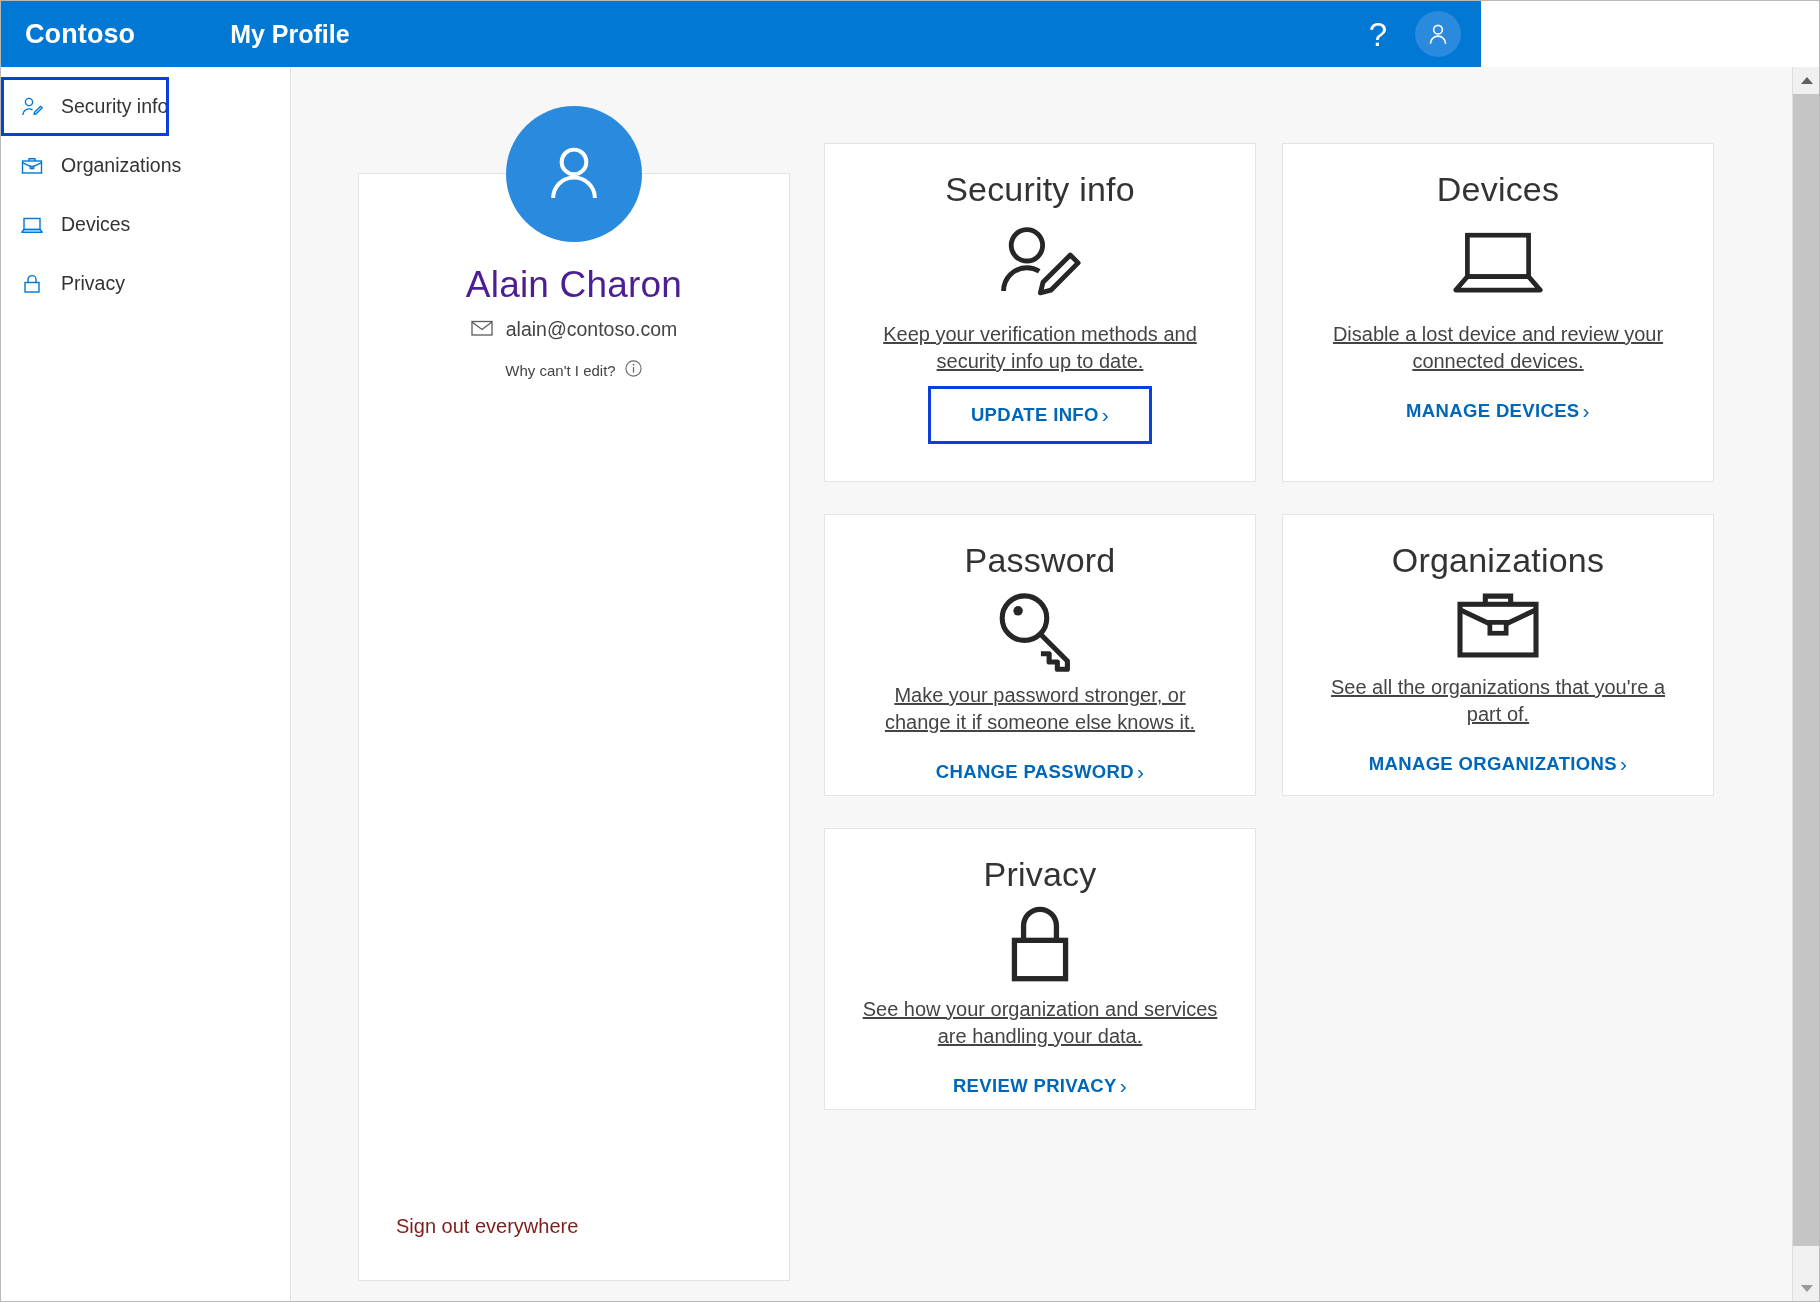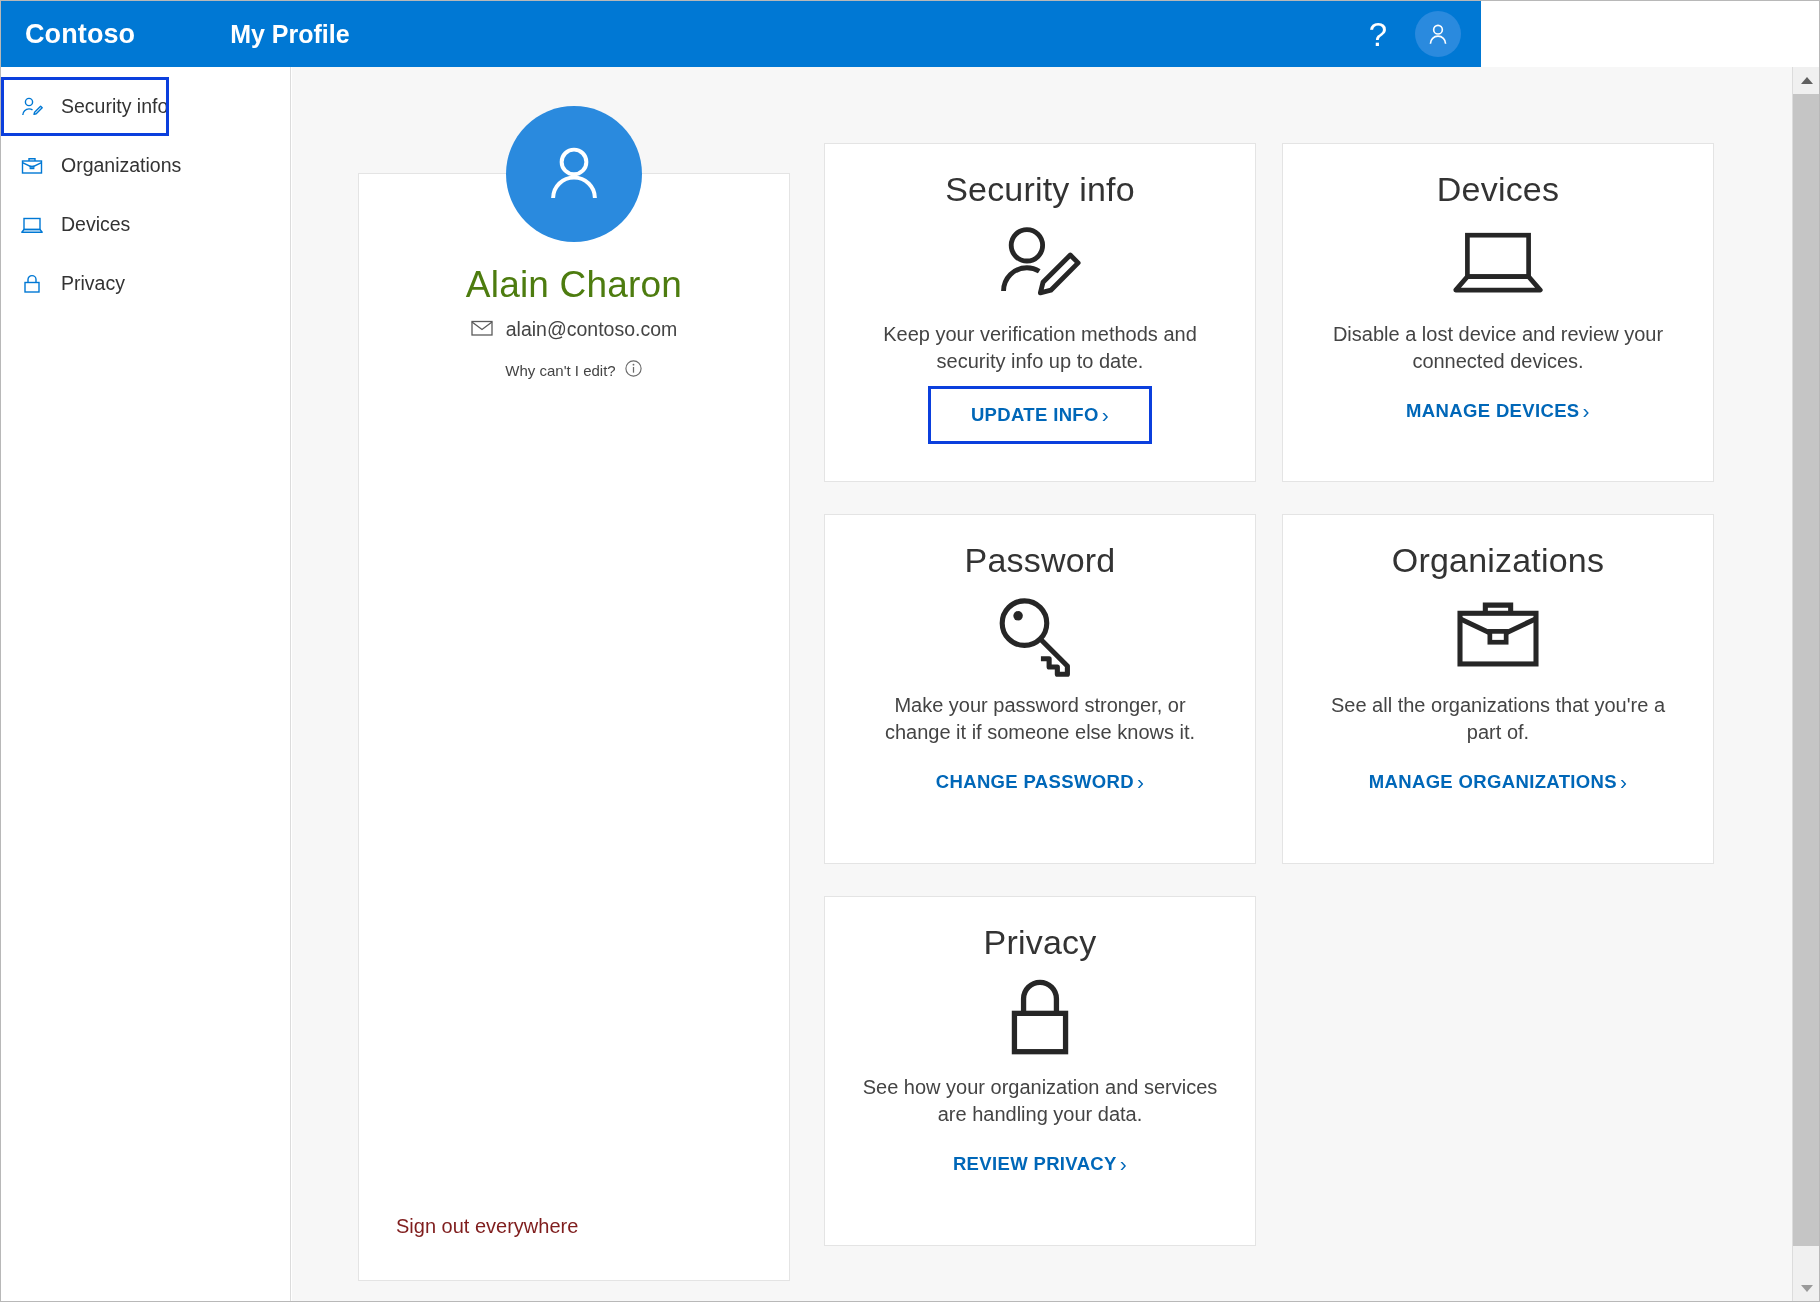--- a/index.html
+++ b/index.html
@@ -109,21 +109,21 @@
   }
   .big-avatar {
     position: absolute; top: -68px; left: 50%;
     transform: translateX(-50%);
     width: 136px; height: 136px; border-radius: 50%;
     background: #2a8ade;
     display: flex; align-items: center; justify-content: center;
   }
   .profile-name {
     margin-top: 90px;
-    font-size: 37px; font-weight: 400; color: #4d7c0f;
+    font-size: 37px; font-weight: 400; color: #4c1d95;
     letter-spacing: .2px; text-align: center;
   }
   .profile-email {
     margin-top: 12px;
     display: flex; align-items: center; gap: 13px;
     font-size: 19.5px; color: #444444;
   }
   .profile-why {
     margin-top: 18px;
     display: flex; align-items: center; gap: 8px;
@@ -145,33 +145,34 @@
   .tile {
     width: 432px;
     background: #ffffff;
     border: 1px solid #e4e4e4;
     display: flex; flex-direction: column;
     align-items: center;
     padding: 26px 24px 22px 24px;
     text-align: center;
   }
   .tile.h-small { height: 339px; }
-  .tile.h-med   { height: 350px; }
+  .tile.h-med   { height: 282px; }
   .tile-title {
     font-size: 34px; font-weight: 400; color: #333333;
     letter-spacing: .2px;
   }
   .tile-icon {
     margin-top: 8px; height: 94px;
     display: flex; align-items: center; justify-content: center;
   }
   .tile-desc {
     margin-top: 10px;
     font-size: 20px; line-height: 1.35; color: #444444;
     max-width: 360px;
+    text-decoration: underline;
   }
   .tile-link {
     margin-top: 22px;
     color: #0067b8; font-size: 18.5px; font-weight: bold;
     letter-spacing: .35px;
     display: inline-flex; align-items: center; gap: 3px;
     cursor: pointer; padding: 2px 4px;
   }
   .tile-link .chev { font-size: 21px; font-weight: 400; }
   .tile-link.focused {

